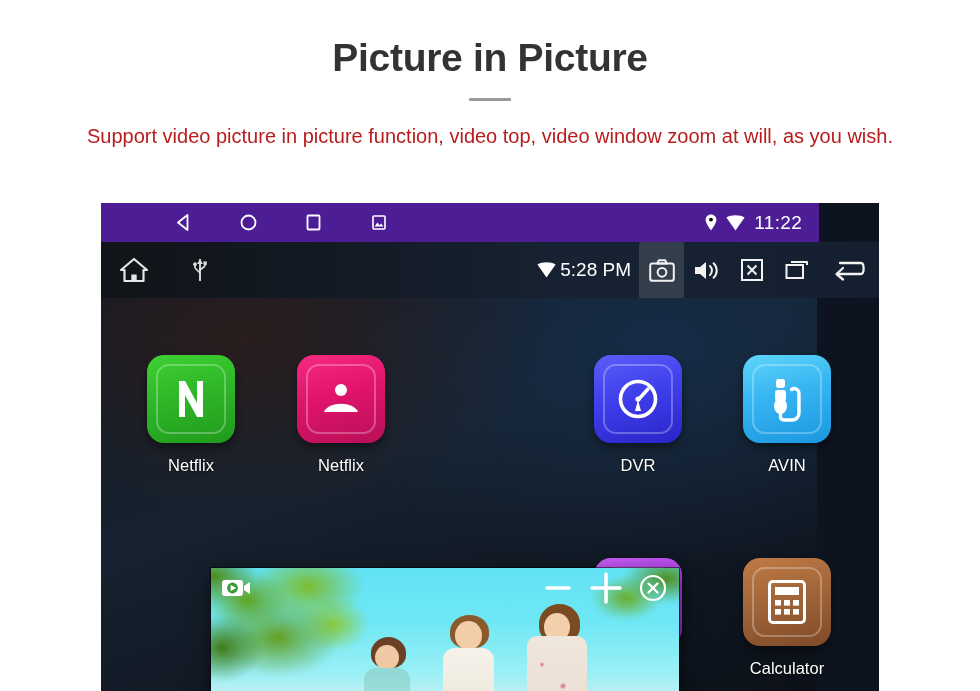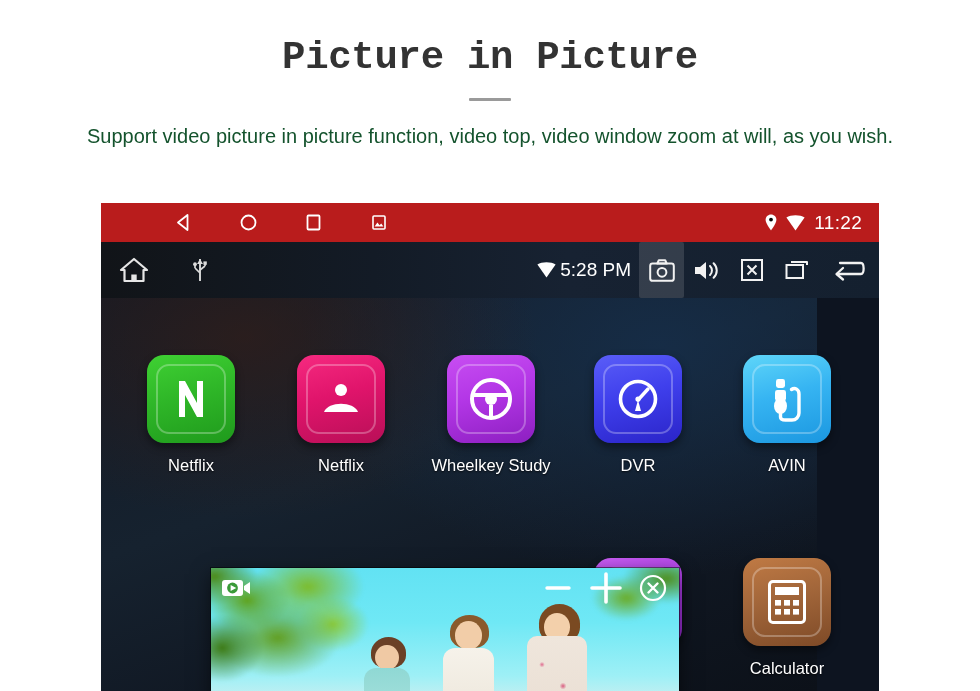--- a/index.html
+++ b/index.html
@@ -13,48 +13,48 @@
 
   
   .hero{ text-align:center; padding-top:34px; }
   .hero h1{
     margin:0;
     font-size:39px;
     line-height:48px;
     font-weight:bold;
     color:#333333;
     letter-spacing:-0.3px;
-    font-family:Liberation Mono, monospace;
+    font-family:Liberation Sans, sans-serif;
   }
   .rule{
     width:42px;height:3px;background:#9a9a9a;
     margin:16px auto 0 auto;border-radius:1px;
   }
   .hero p{
     margin:20px auto 0 auto;
     width:880px;
     font-size:20px;
     line-height:31px;
-    color:#14532d;
+    color:#b91c1c;
     font-weight:normal;
   }
 
   
   .device{
     position:absolute;
     left:101px; top:203px;
     width:778px; height:488px;
     overflow:hidden;
     background:#0d1420;
   }
 
   
   .statusbar{
-    position:absolute;left:0;top:0;width:778px;height:39px;
-    background:#b91c1c;
+    position:absolute;left:0;top:0;width:718px;height:39px;
+    background:#4c1d95;
     display:flex;align-items:center;
   }
   .sb-nav{display:flex;align-items:center;gap:0;margin-left:50px;}
   .sb-nav .slot{width:65px;display:flex;align-items:center;justify-content:center;}
   .sb-right{margin-left:auto;display:flex;align-items:center;gap:9px;margin-right:17px;}
   .sb-clock{color:#ffffff;font-size:19px;letter-spacing:0.3px;}
 
   
   .toolbar{
     position:absolute;left:0;top:39px;width:778px;height:56px;
@@ -302,30 +302,20 @@
         <div class="appcell" style="left:175px;top:57px;">
           <div class="icon-tile" style="background:linear-gradient(165deg,#f62a80 0%,#e0146b 45%,#b80f57 100%);">
             <svg width="44" height="40" viewBox="0 0 44 40">
               <circle cx="22" cy="11" r="6" fill="#ffffff"></circle>
               <path d="M5 33 C9 22 35 22 39 33 Z" fill="#ffffff"></path>
             </svg>
           </div>
           <div class="app-label">Netflix</div>
         </div>
 
-        <div class="appcell" style="left:325px;top:57px;">
-          <div class="icon-tile" style="background:linear-gradient(165deg,#c84ef2 0%,#b336e6 45%,#8c1fc0 100%);">
-            <svg width="46" height="46" viewBox="0 0 46 46">
-              <circle cx="23" cy="23" r="19" fill="none" stroke="#ffffff" stroke-width="4"></circle>
-              <circle cx="23" cy="23" r="6" fill="#ffffff"></circle>
-              <path d="M23 29 L23 42 M6 19 L40 19" stroke="#ffffff" stroke-width="4"></path>
-            </svg>
-          </div>
-          <div class="app-label">Wheelkey Study</div>
-        </div>
 
         <div class="appcell" style="left:621px;top:57px;">
           <div class="icon-tile" style="background:linear-gradient(165deg,#5fd6f9 0%,#36b4f2 45%,#1b97e0 100%);">
             <svg width="42" height="46" viewBox="0 0 42 46">
               <rect x="10" y="3" width="9" height="9" rx="2.4" fill="#ffffff"></rect>
               <rect x="9" y="14" width="11" height="11" rx="2.4" fill="#ffffff"></rect>
               <ellipse cx="14.5" cy="30" rx="6.5" ry="8" fill="#ffffff"></ellipse>
               <path d="M14.5 38 L14.5 41 C14.5 43.3 17 44 19.5 44 L26 44 C30 44 33 41 33 37 L33 18 C33 13.5 29 11 25.5 13.5" fill="none" stroke="#ffffff" stroke-width="3.4" stroke-linecap="round"></path>
             </svg>
           </div>

